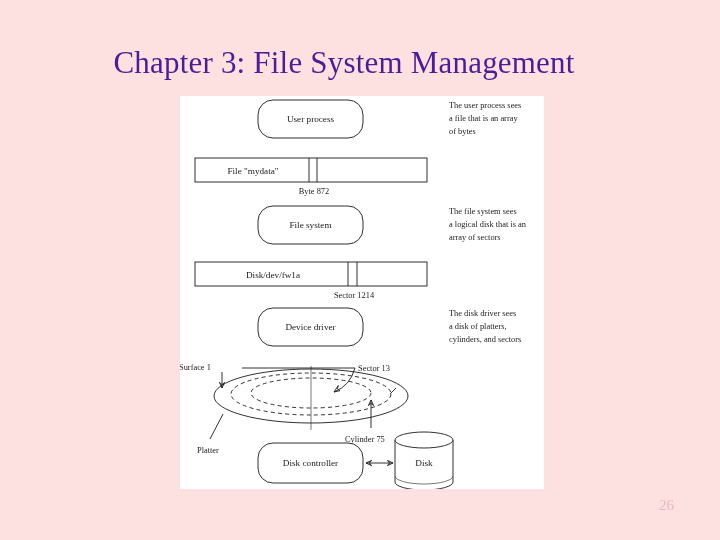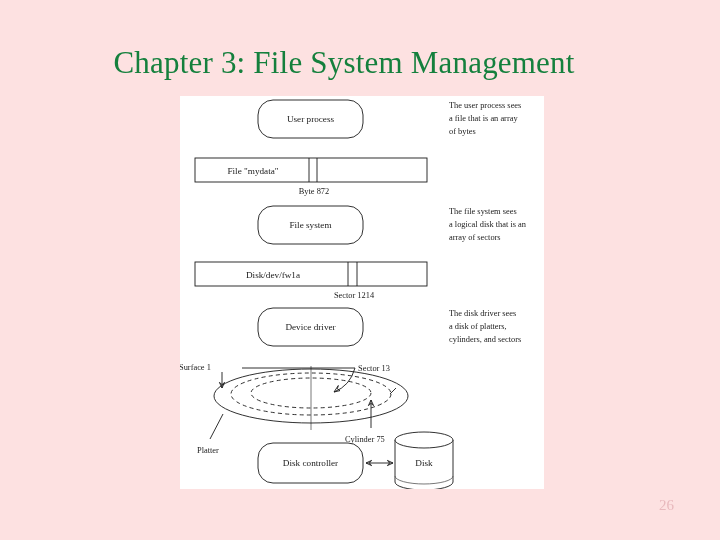--- a/index.html
+++ b/index.html
@@ -18,21 +18,21 @@
   
   .slide-title {
     position: absolute;
     left: 0;
     top: 44px;
     width: 688px;
     text-align: center;
     font-family: "Liberation Serif", serif;
     font-size: 31px;
     line-height: 38px;
-    color: #15803d;
+    color: #4c1d95;
     letter-spacing: 0.2px;
     white-space: nowrap;
   }
 
   
   .diagram-figure {
     position: absolute;
     left: 180px;
     top: 96px;
     width: 364px;

